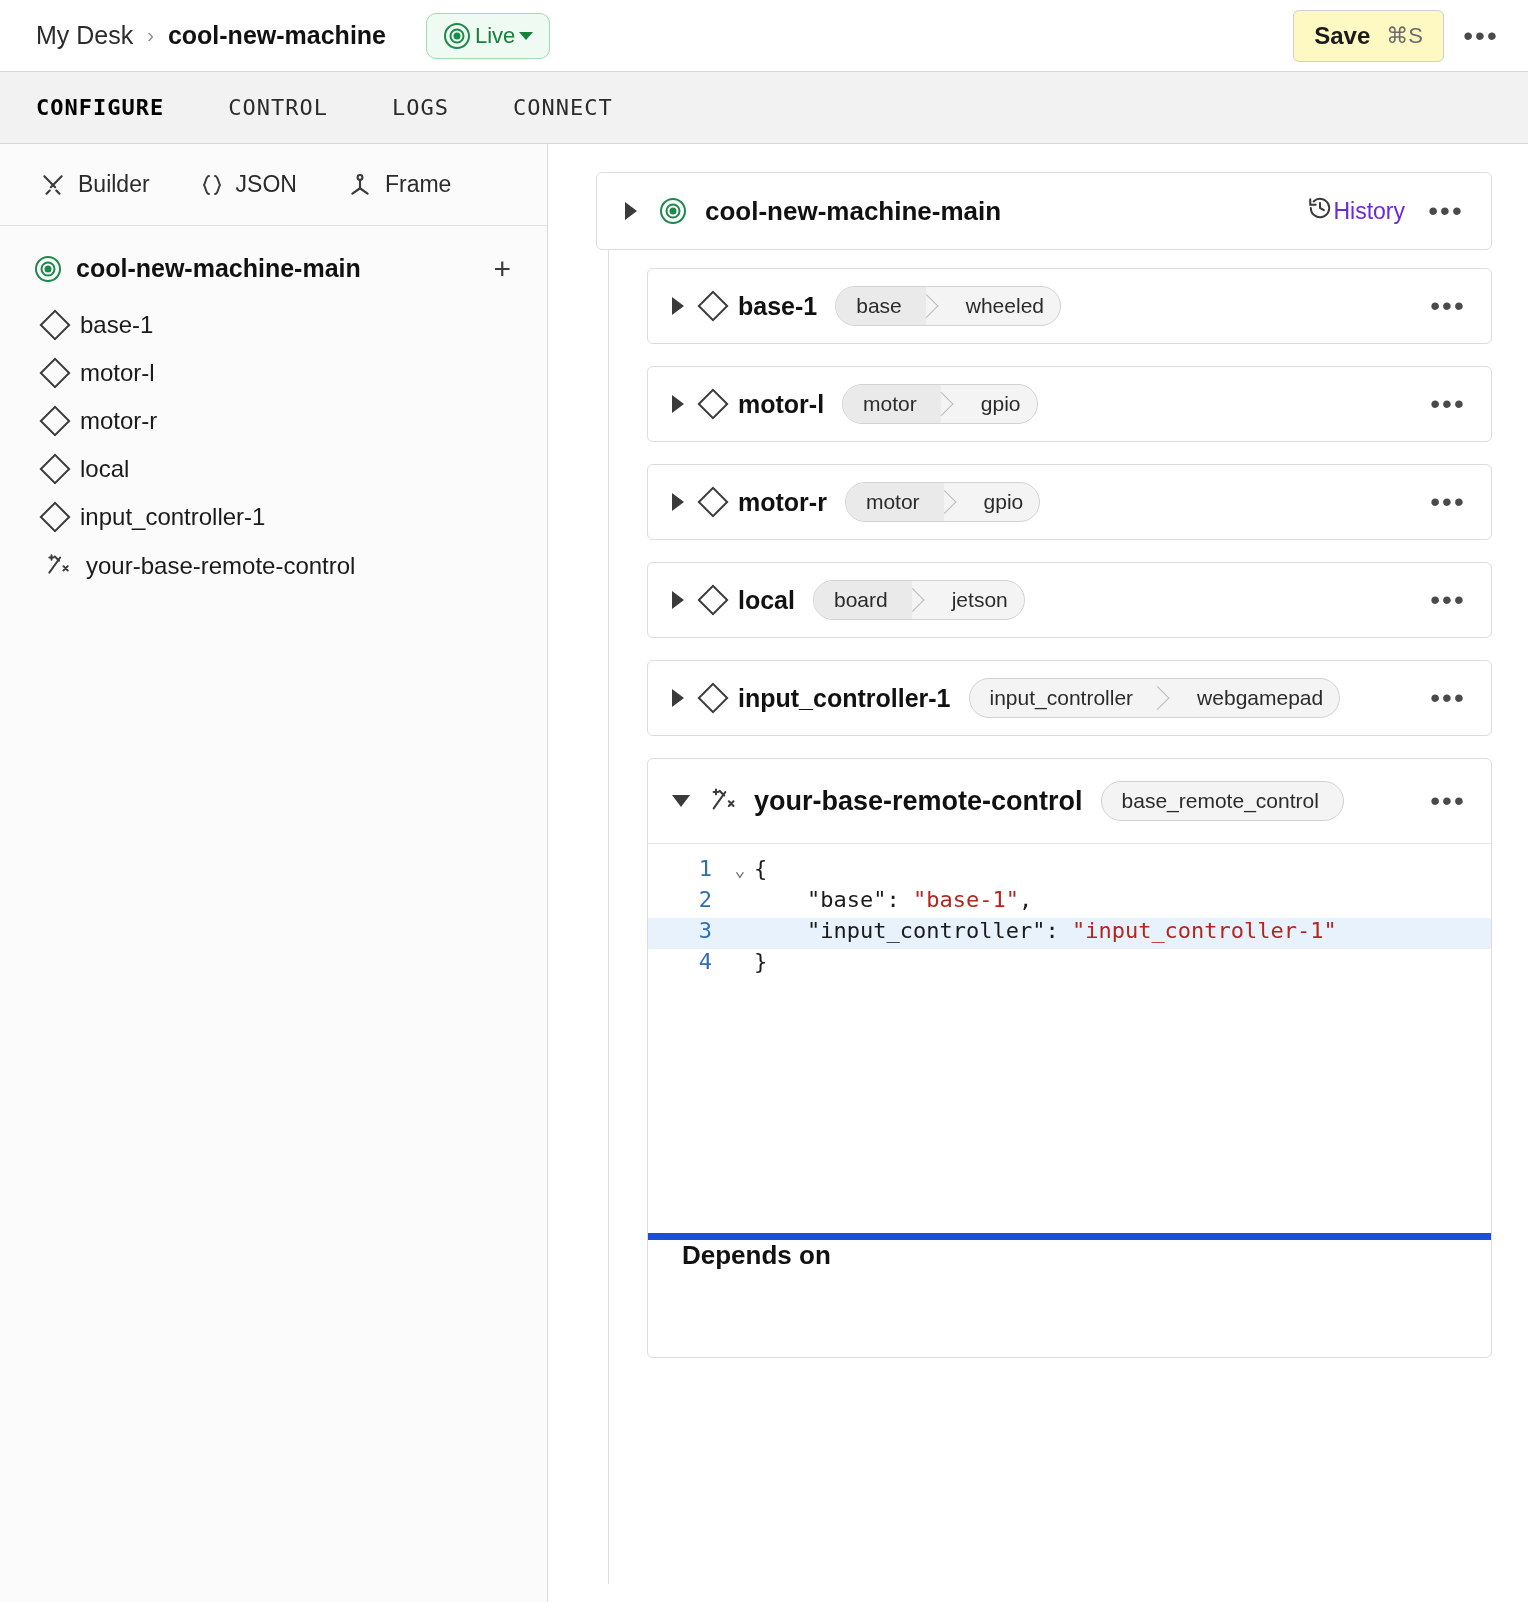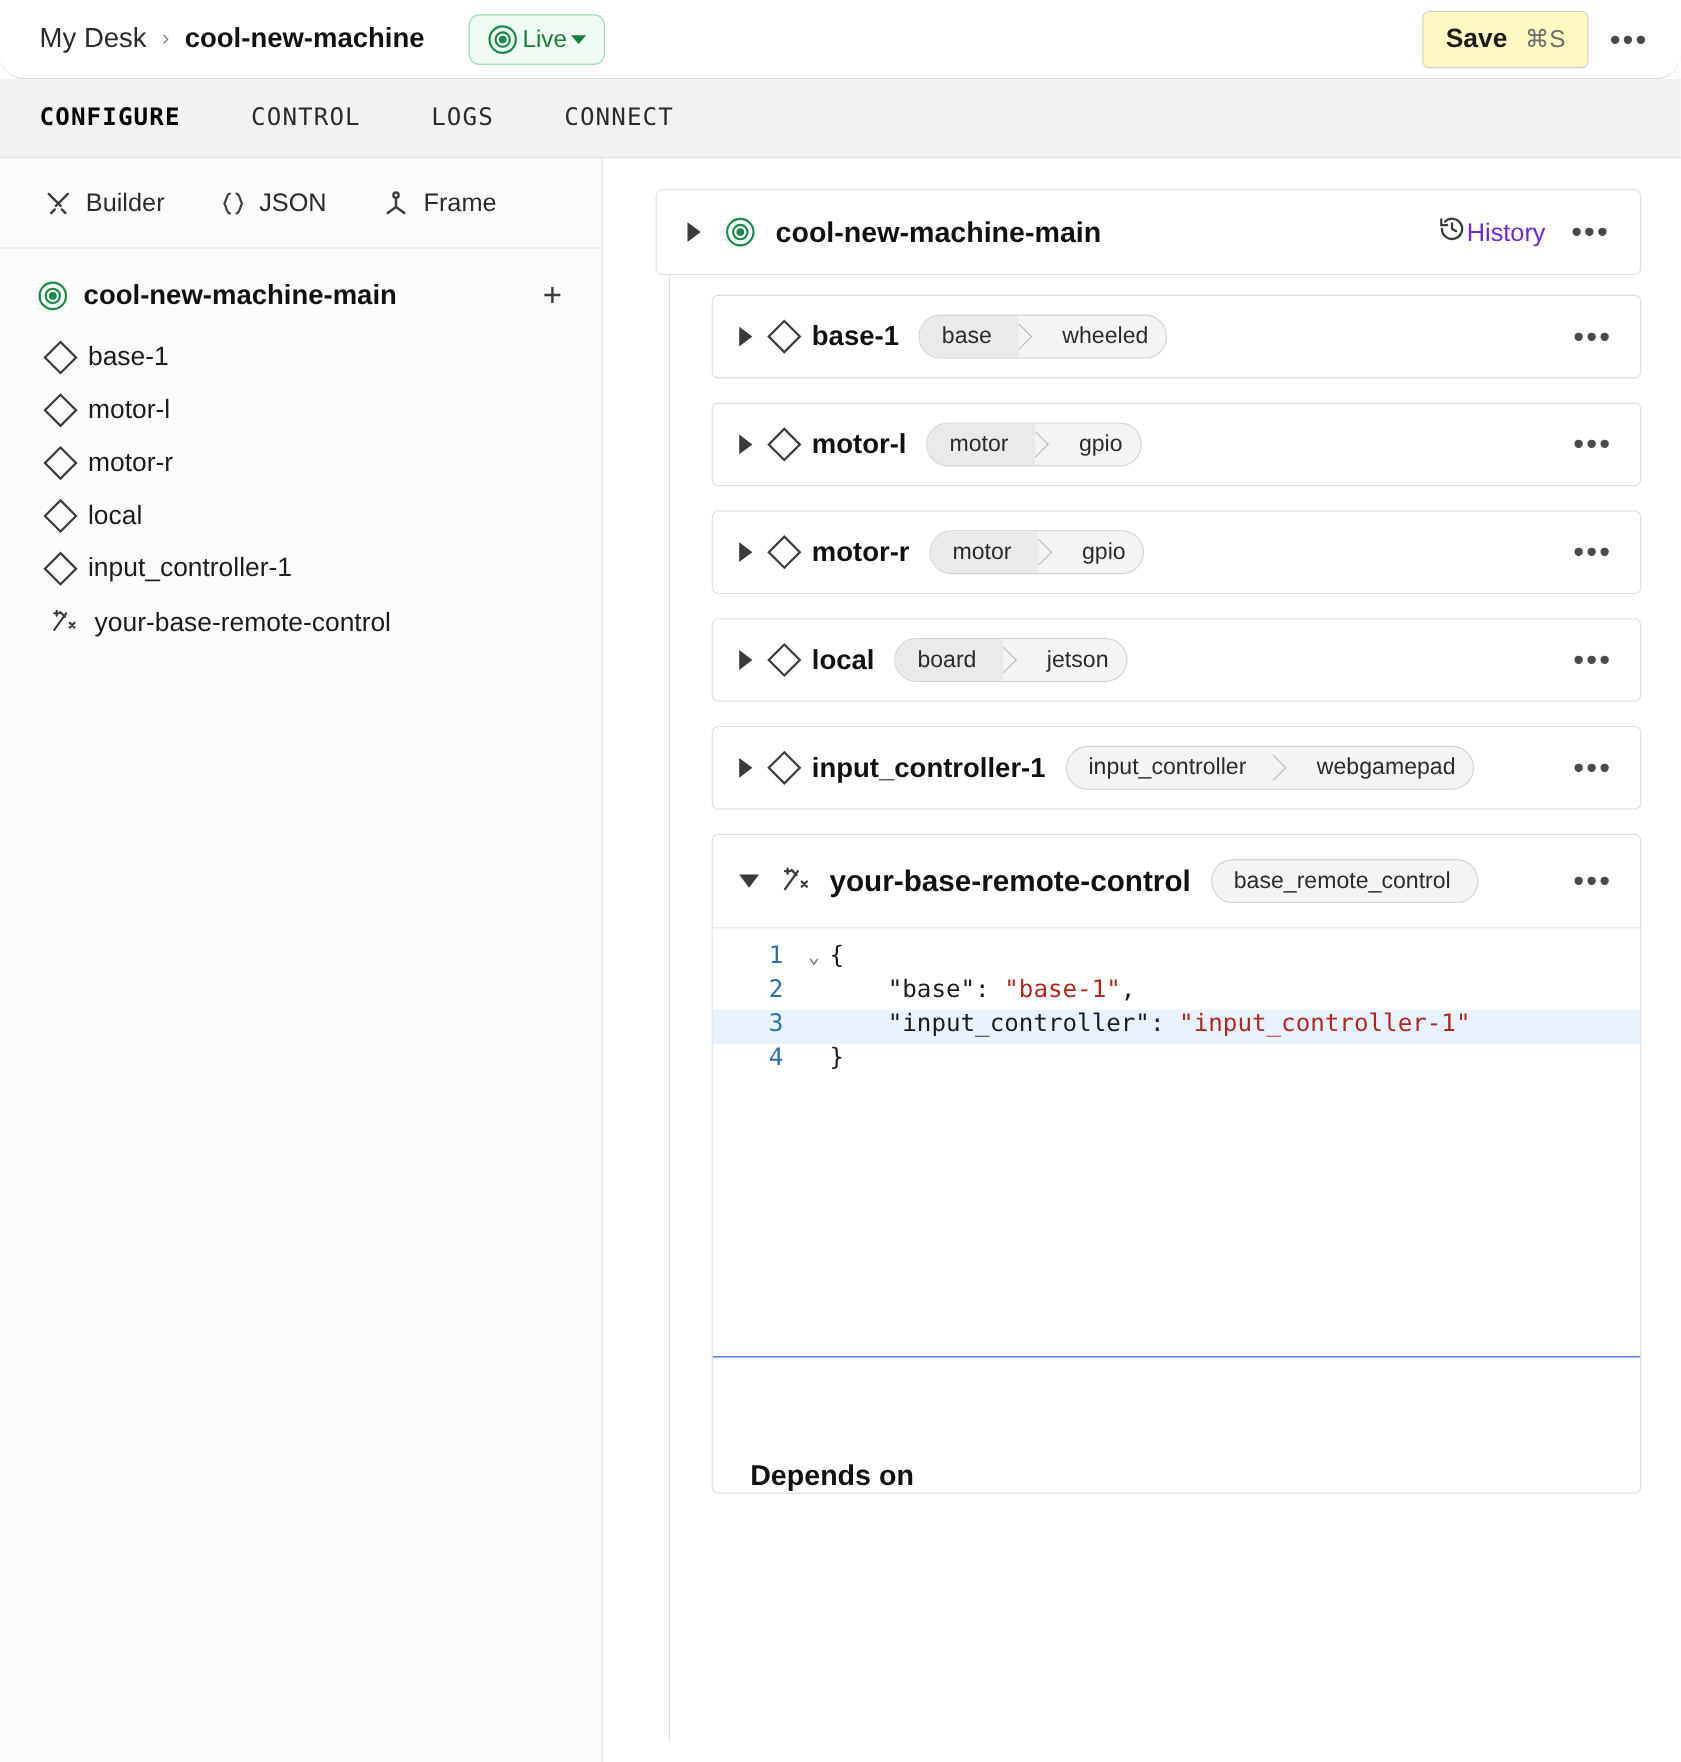--- a/index.html
+++ b/index.html
@@ -13,21 +13,20 @@
   }
 
   
   .topbar {
     height: 72px;
     display: flex;
     align-items: center;
     padding: 0 24px 0 36px;
     border-bottom: 1px solid #d8d8d8;
     background: #fff;
-    border-radius: 22px;
   }
   .breadcrumb { display: flex; align-items: center; gap: 14px; }
   .crumb-desk { font-size: 25px; color: #2b2b2b; }
   .crumb-sep { font-size: 20px; color: #8a8a8a; }
   .crumb-machine { font-size: 25px; font-weight: bold; color: #111; }
 
   .live-pill {
     margin-left: 40px;
     display: flex;
     align-items: center;
@@ -244,24 +243,24 @@
   .gutter {
     width: 78px; flex: 0 0 78px; text-align: right;
     color: #2f6fb0; padding-right: 14px; user-select: none;
   }
   .fold { width: 28px; flex: 0 0 28px; color: #6b6b6b; text-align: center; font-size: 18px; padding-top: 3px; }
   .code-text { white-space: pre; color: #1b1b1b; }
   .tk-key { color: #1b1b1b; }
   .tk-str { color: #b3261e; }
 
   .depends {
-    border-top: 1px solid #1d4ed8;
+    border-top: 7px solid #1d4ed8;
     height: 124px;
-    display: flex; align-items: flex-end;
-    padding: 12px 36px 0 34px;
+    display: flex; align-items: flex-start;
+    padding: 0 36px 0 34px;
   }
   .depends .lbl { font-size: 26px; font-weight: bold; color: #111; }
   .search-select {
     margin-left: auto;
     width: 392px; height: 62px;
     border: 1px solid #c9c9c9; border-radius: 6px;
     display: flex; align-items: center;
     padding: 0 16px 0 18px;
     background: #fff;
   }

